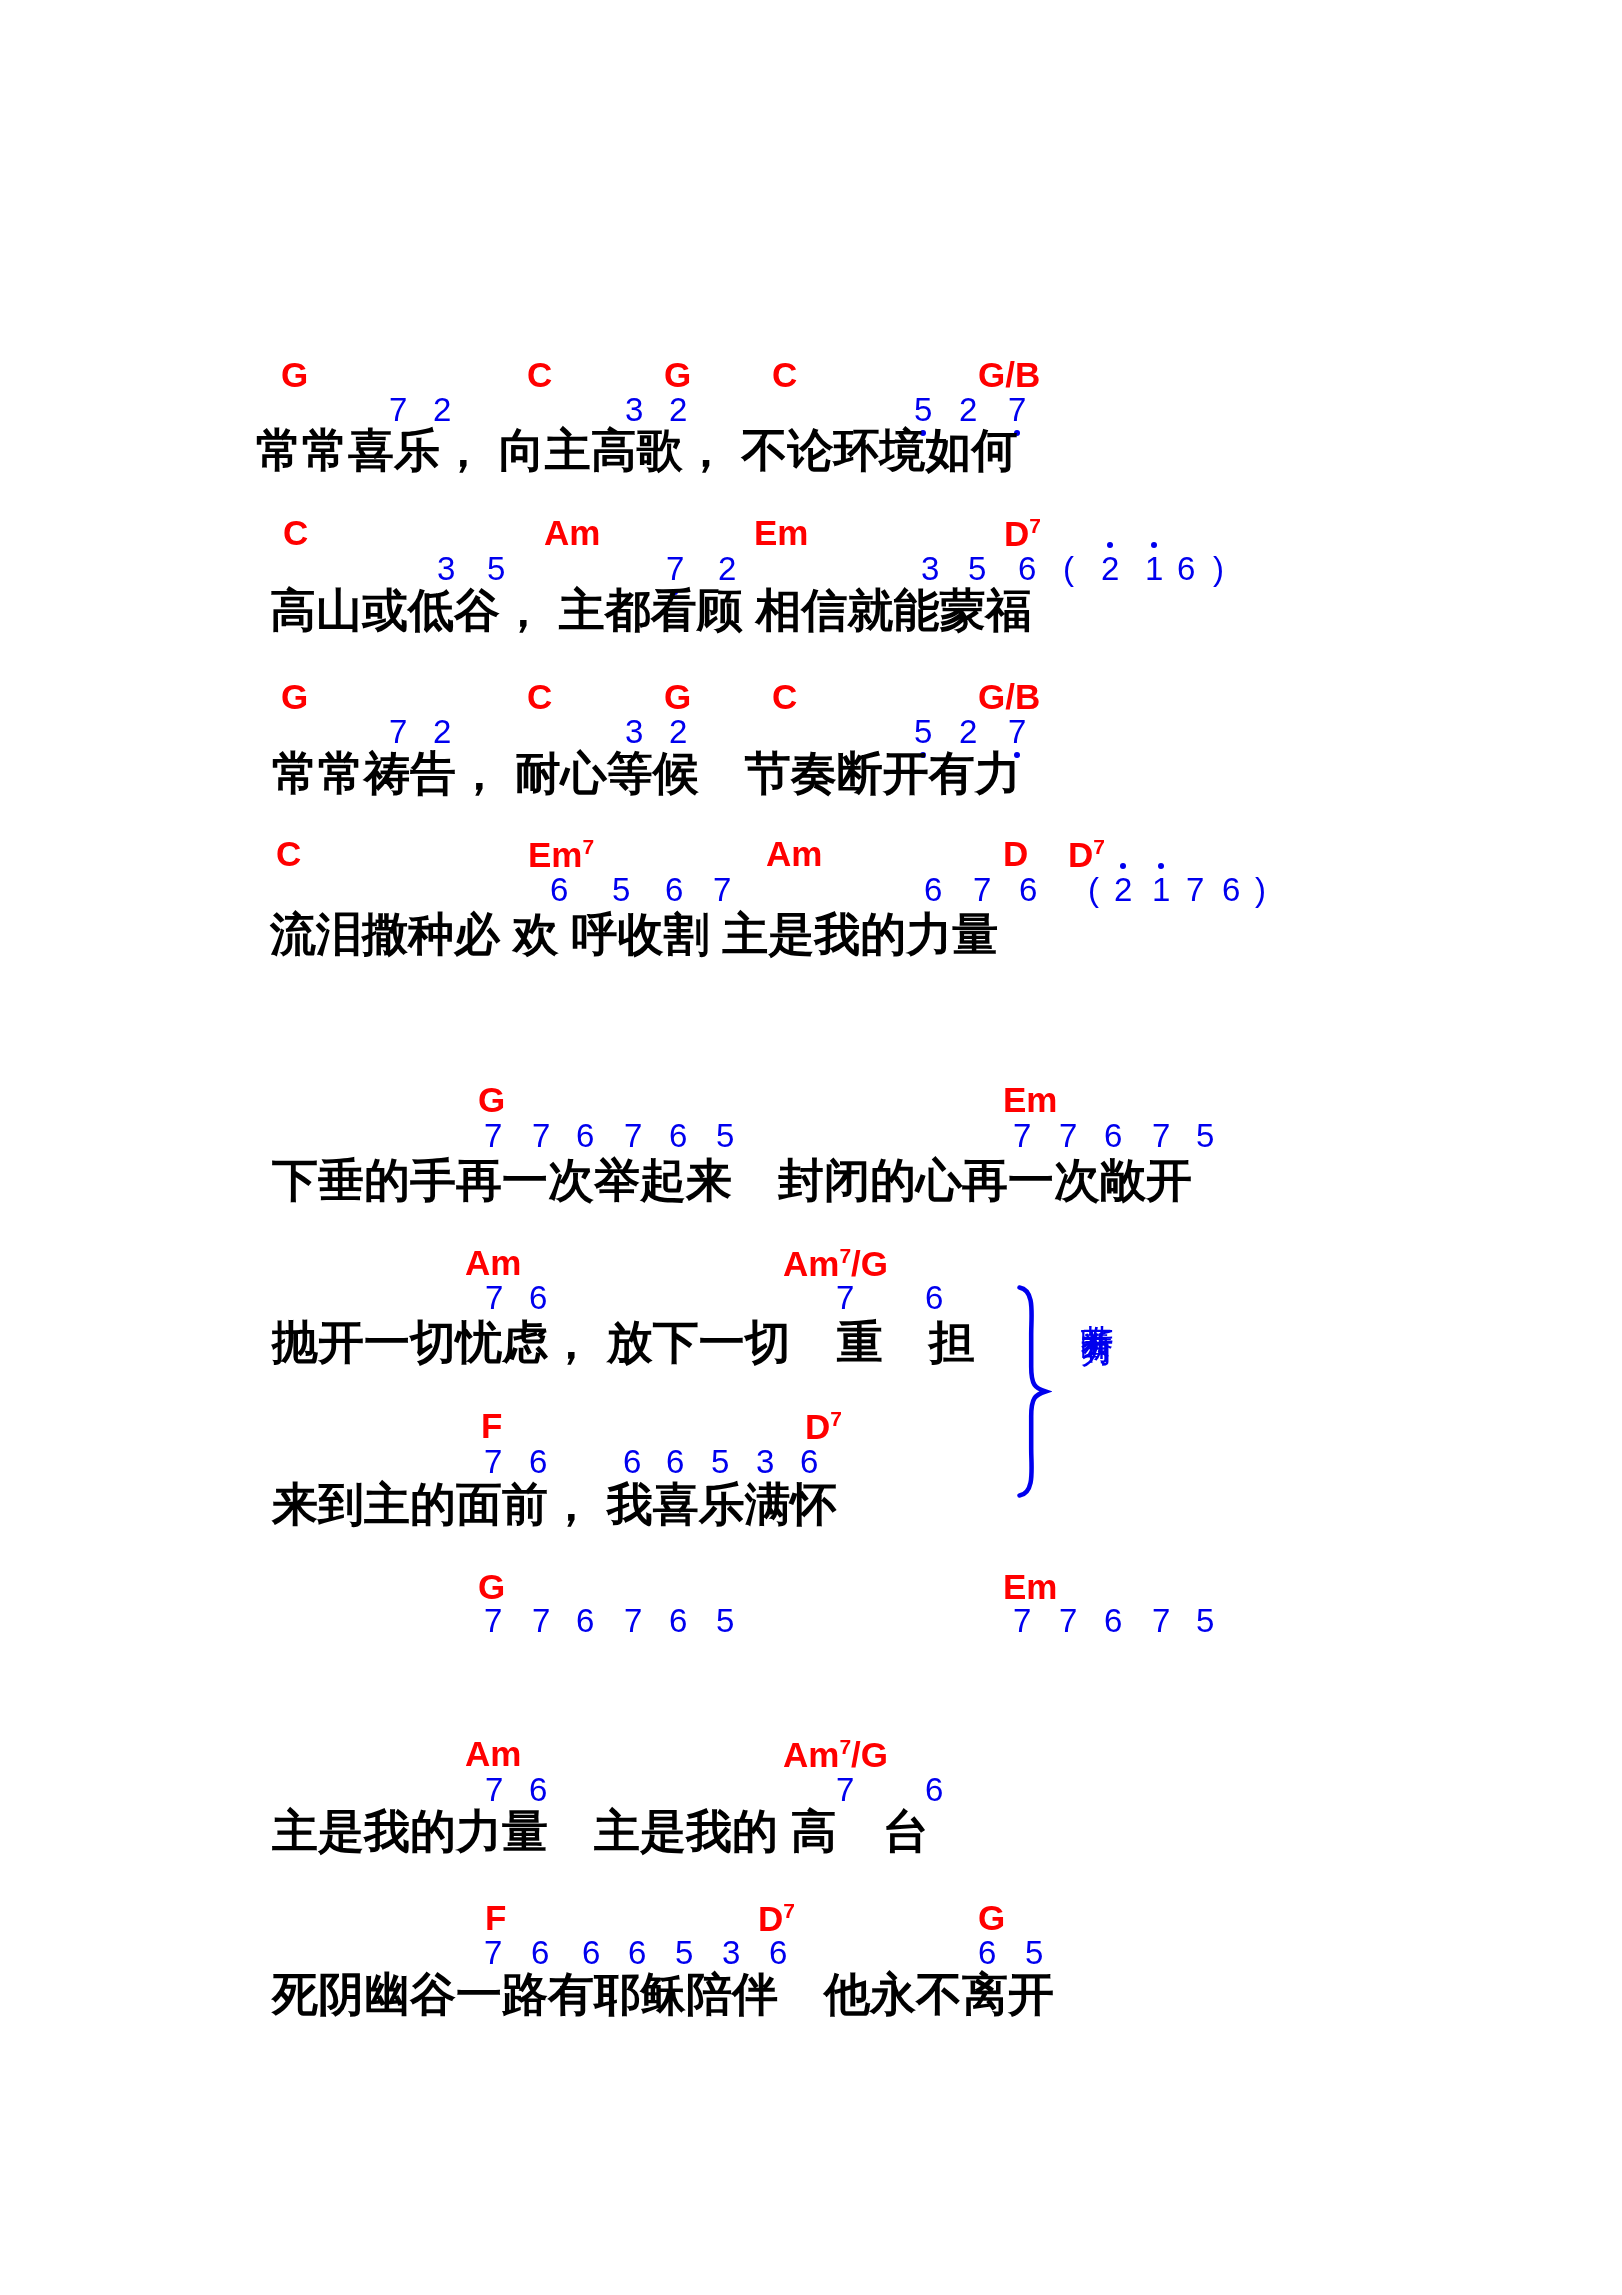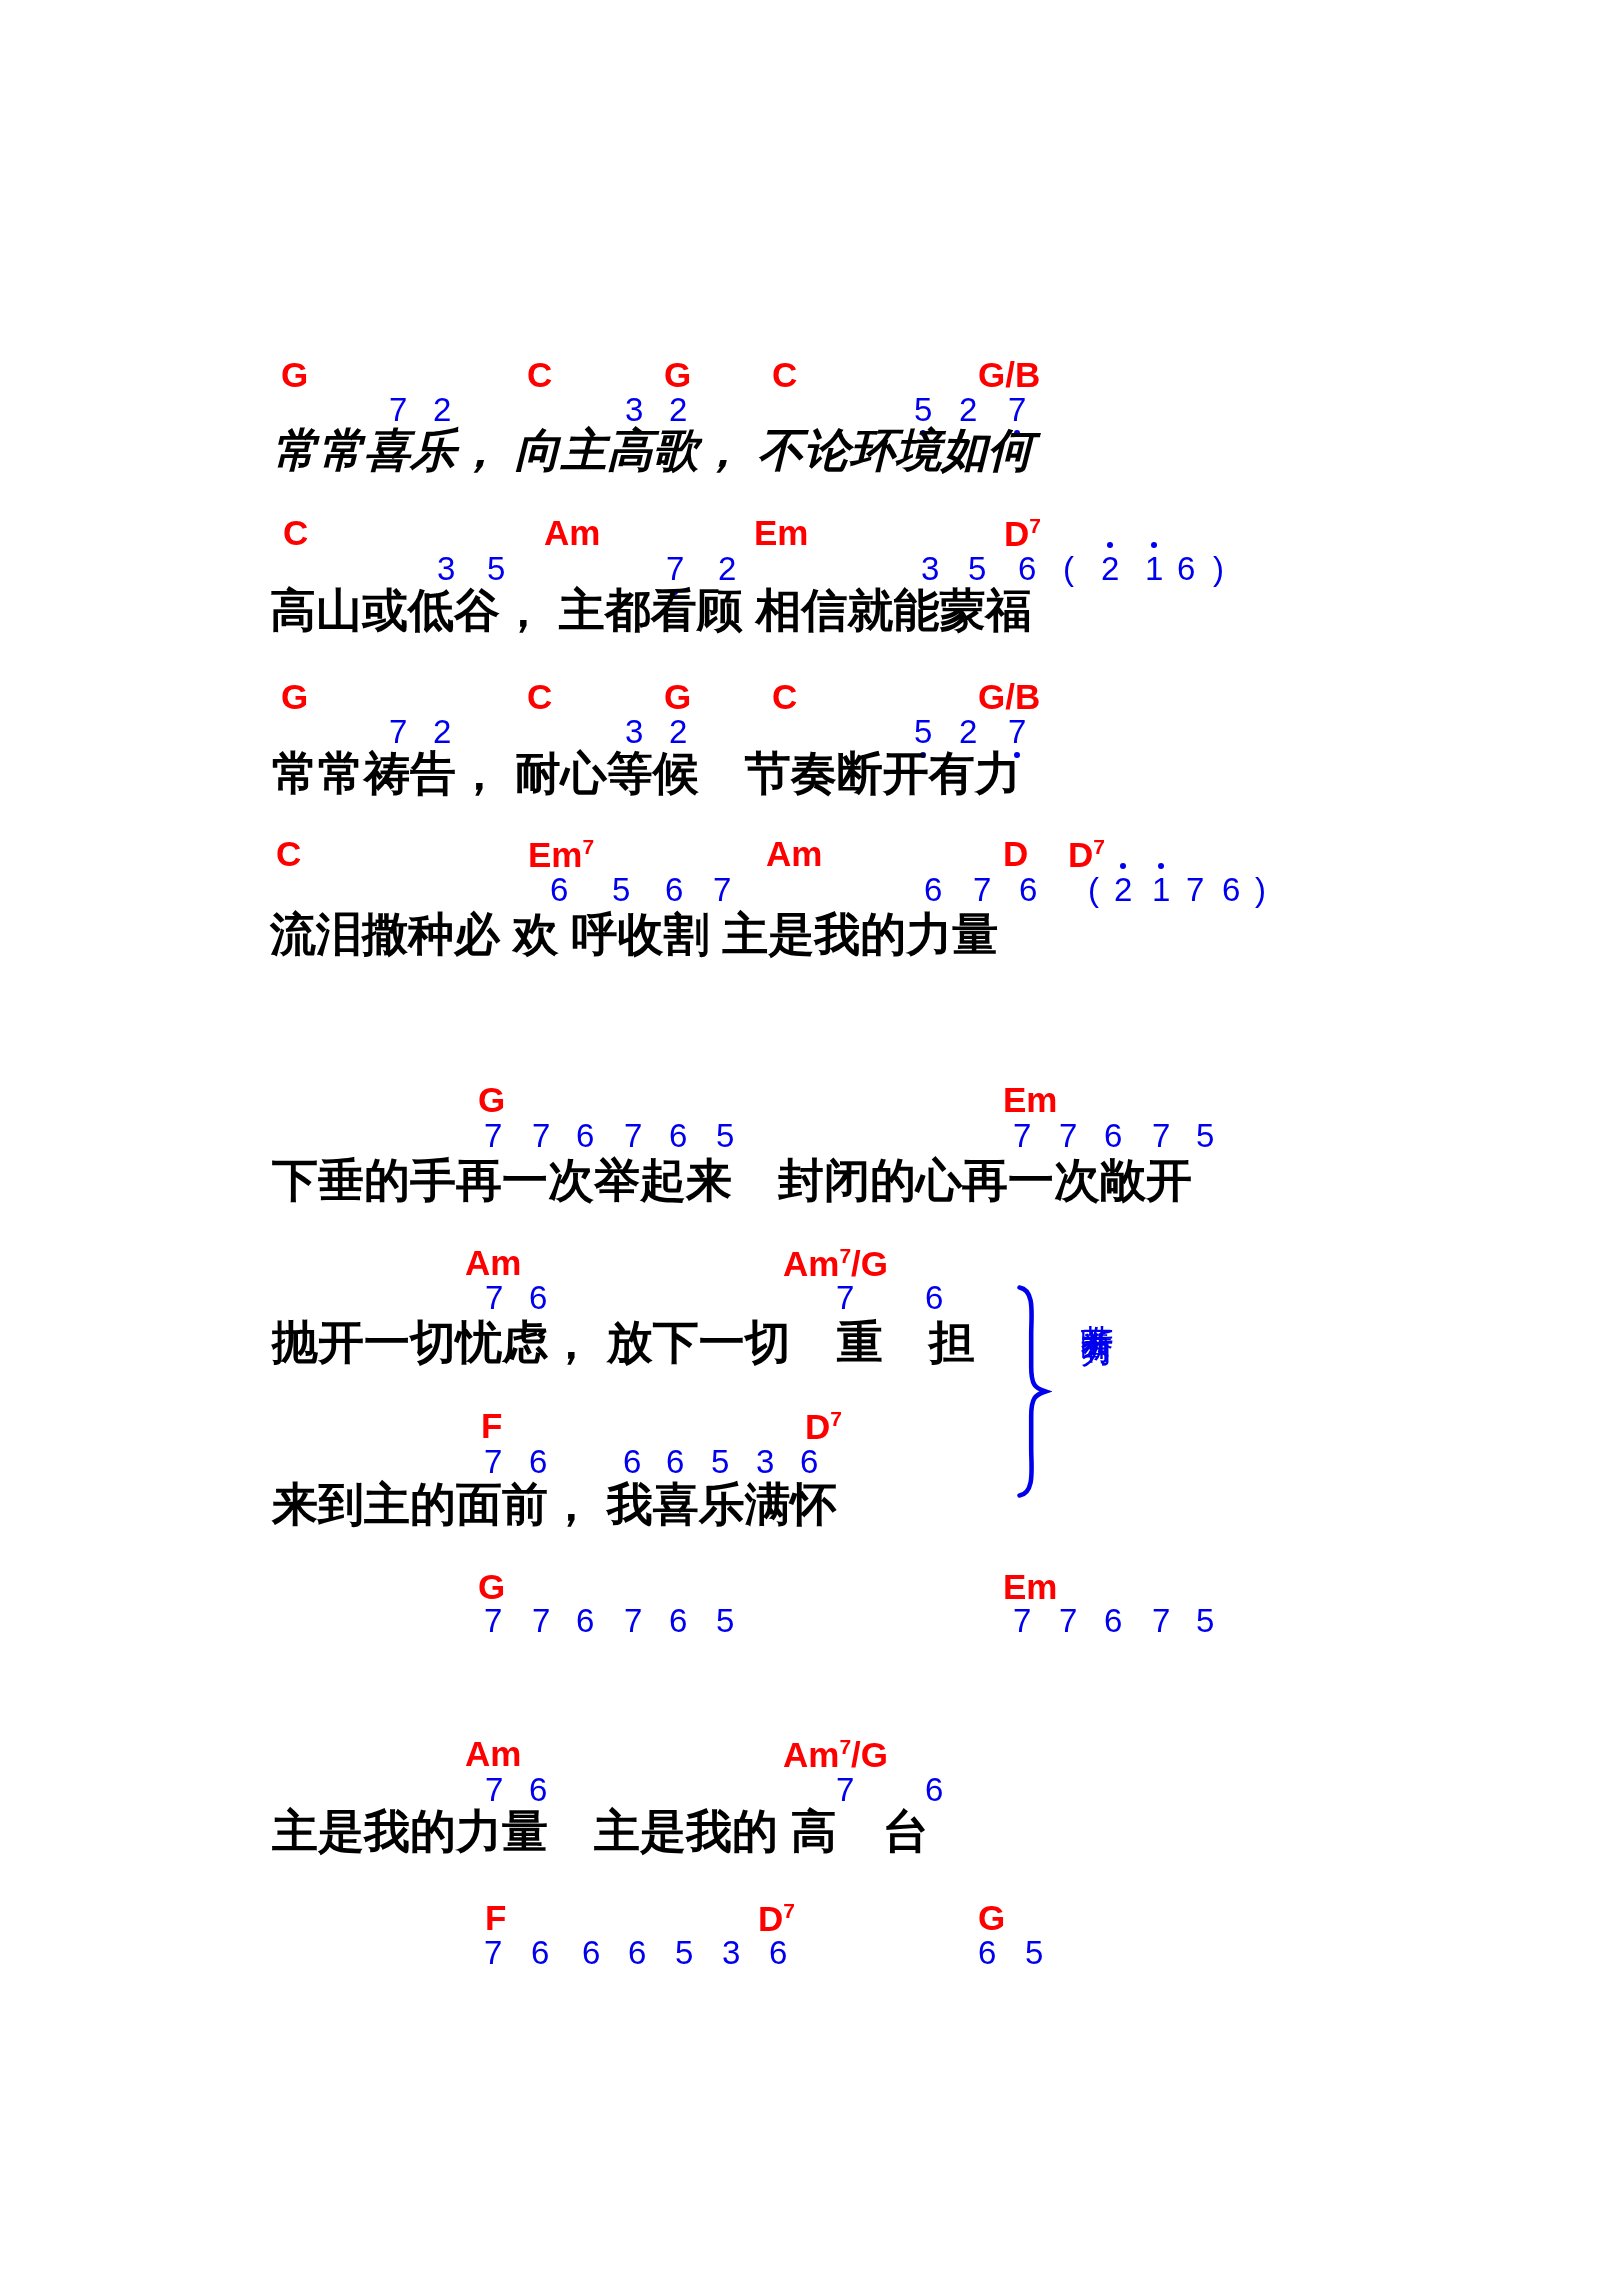--- a/index.html
+++ b/index.html
@@ -58,21 +58,21 @@
     <span class="chord" style="left: 664px; top: 357px;">G</span>
     <span class="chord" style="left: 772px; top: 357px;">C</span>
     <span class="chord" style="left: 978px; top: 357px;">G/B</span>
     <span class="note" style="left: 389px; top: 393px;">7</span>
     <span class="note" style="left: 433px; top: 393px;">2</span>
     <span class="note" style="left: 625px; top: 393px;">3</span>
     <span class="note" style="left: 669px; top: 393px;">2</span>
     <span class="note db" style="left: 914px; top: 393px;">5</span>
     <span class="note" style="left: 959px; top: 393px;">2</span>
     <span class="note db" style="left: 1008px; top: 393px;">7</span>
-    <span class="lyric" style="left: 272px; top: 424px; font-style: italic;">常常喜乐， 向主高歌， 不论环境如何</span>
+    <span class="lyric" style="left: 256px; top: 424px;">常常喜乐， 向主高歌， 不论环境如何</span>
     <span class="chord" style="left: 283px; top: 515px;">C</span>
     <span class="chord" style="left: 544px; top: 515px;">Am</span>
     <span class="chord" style="left: 754px; top: 515px;">Em</span>
     <span class="chord" style="left: 1004px; top: 515px;">D<span class="sup">7</span></span>
     <span class="note" style="left: 437px; top: 552px;">3</span>
     <span class="note" style="left: 487px; top: 552px;">5</span>
     <span class="note db" style="left: 666px; top: 552px;">7</span>
     <span class="note" style="left: 718px; top: 552px;">2</span>
     <span class="note" style="left: 921px; top: 552px;">3</span>
     <span class="note" style="left: 968px; top: 552px;">5</span>
@@ -171,14 +171,15 @@
     <span class="chord" style="left: 978px; top: 1900px;">G</span>
     <span class="note" style="left: 484px; top: 1936px;">7</span>
     <span class="note" style="left: 531px; top: 1936px;">6</span>
     <span class="note" style="left: 582px; top: 1936px;">6</span>
     <span class="note" style="left: 628px; top: 1936px;">6</span>
     <span class="note" style="left: 675px; top: 1936px;">5</span>
     <span class="note" style="left: 722px; top: 1936px;">3</span>
     <span class="note" style="left: 769px; top: 1936px;">6</span>
     <span class="note" style="left: 978px; top: 1936px;">6</span>
     <span class="note" style="left: 1025px; top: 1936px;">5</span>
+    <span class="lyric" style="left: 272px; top: 1968px;">死阴幽谷一路有耶稣陪伴　他永不离开</span>
   </div>
 
 
 </body></html>

